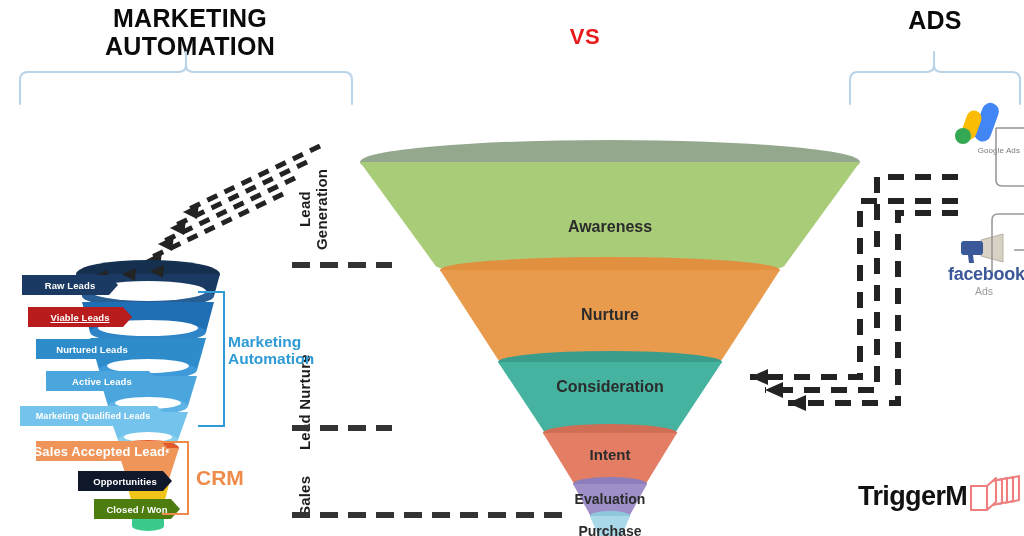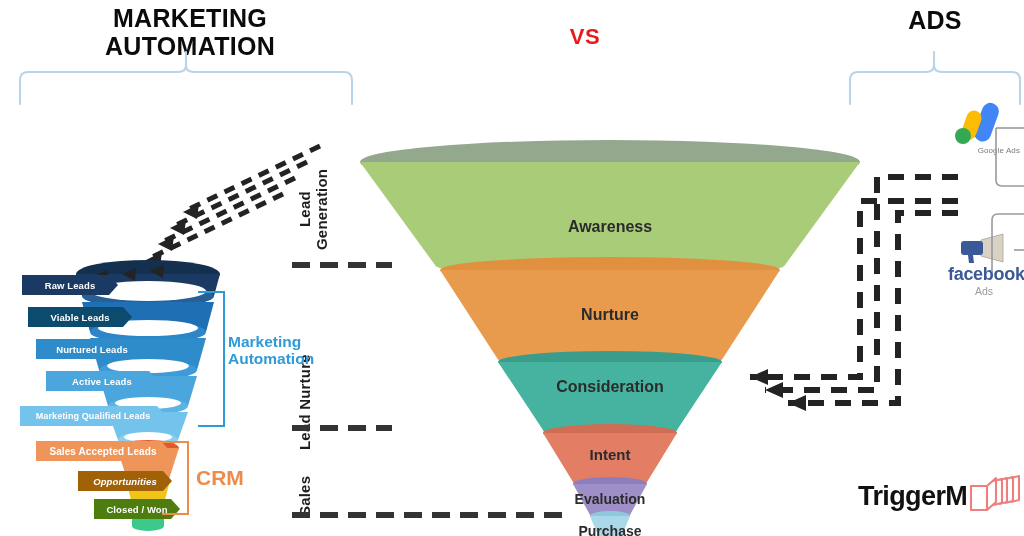--- a/index.html
+++ b/index.html
@@ -219,46 +219,46 @@
       </g>
     </svg>
 
     
     <div class="tagwrap" style="left:4px; top:17px; width:96px;">
       <div class="tag" style="background:#1b3a63;">
           <span>Raw Leads</span>
         </div>
     </div>
     <div class="tagwrap" style="left:10px; top:49px; width:104px;">
-      <div class="tag" style="background:#0c4a6e;">
+      <div class="tag" style="background:#b91c1c;text-decoration:underline;">
           <span>Viable Leads</span>
         </div>
     </div>
     <div class="tagwrap" style="left:18px; top:81px; width:112px;">
       <div class="tag" style="background:#2e8ccb;">
           <span>Nurtured Leads</span>
         </div>
     </div>
     <div class="tagwrap" style="left:28px; top:113px; width:112px;">
       <div class="tag" style="background:#4aa6dd;">
           <span>Active Leads</span>
         </div>
     </div>
     <div class="tagwrap" style="left:2px; top:148px; width:146px;">
       <div class="tag" style="background:#74c3ec; font-size:9px;">
           <span>Marketing Qualified Leads</span>
         </div>
     </div>
     <div class="tagwrap" style="left:18px; top:183px; width:134px;">
-      <div class="tag" style="background:#ef9559; font-size:10px;">
+      <div class="tag" style="background:#ef9559; font-size:13px;">
           <span>Sales Accepted Leads</span>
         </div>
     </div>
     <div class="tagwrap" style="left:60px; top:213px; width:94px;">
-      <div class="tag" style="background:#a16207;font-style:italic;">
+      <div class="tag" style="background:#0f172a;">
           <span>Opportunities</span>
         </div>
     </div>
     <div class="tagwrap" style="left:76px; top:241px; width:86px;">
       <div class="tag" style="background:#4d7c0f;">
           <span>Closed / Won</span>
         </div>
     </div>
   </div>
 

